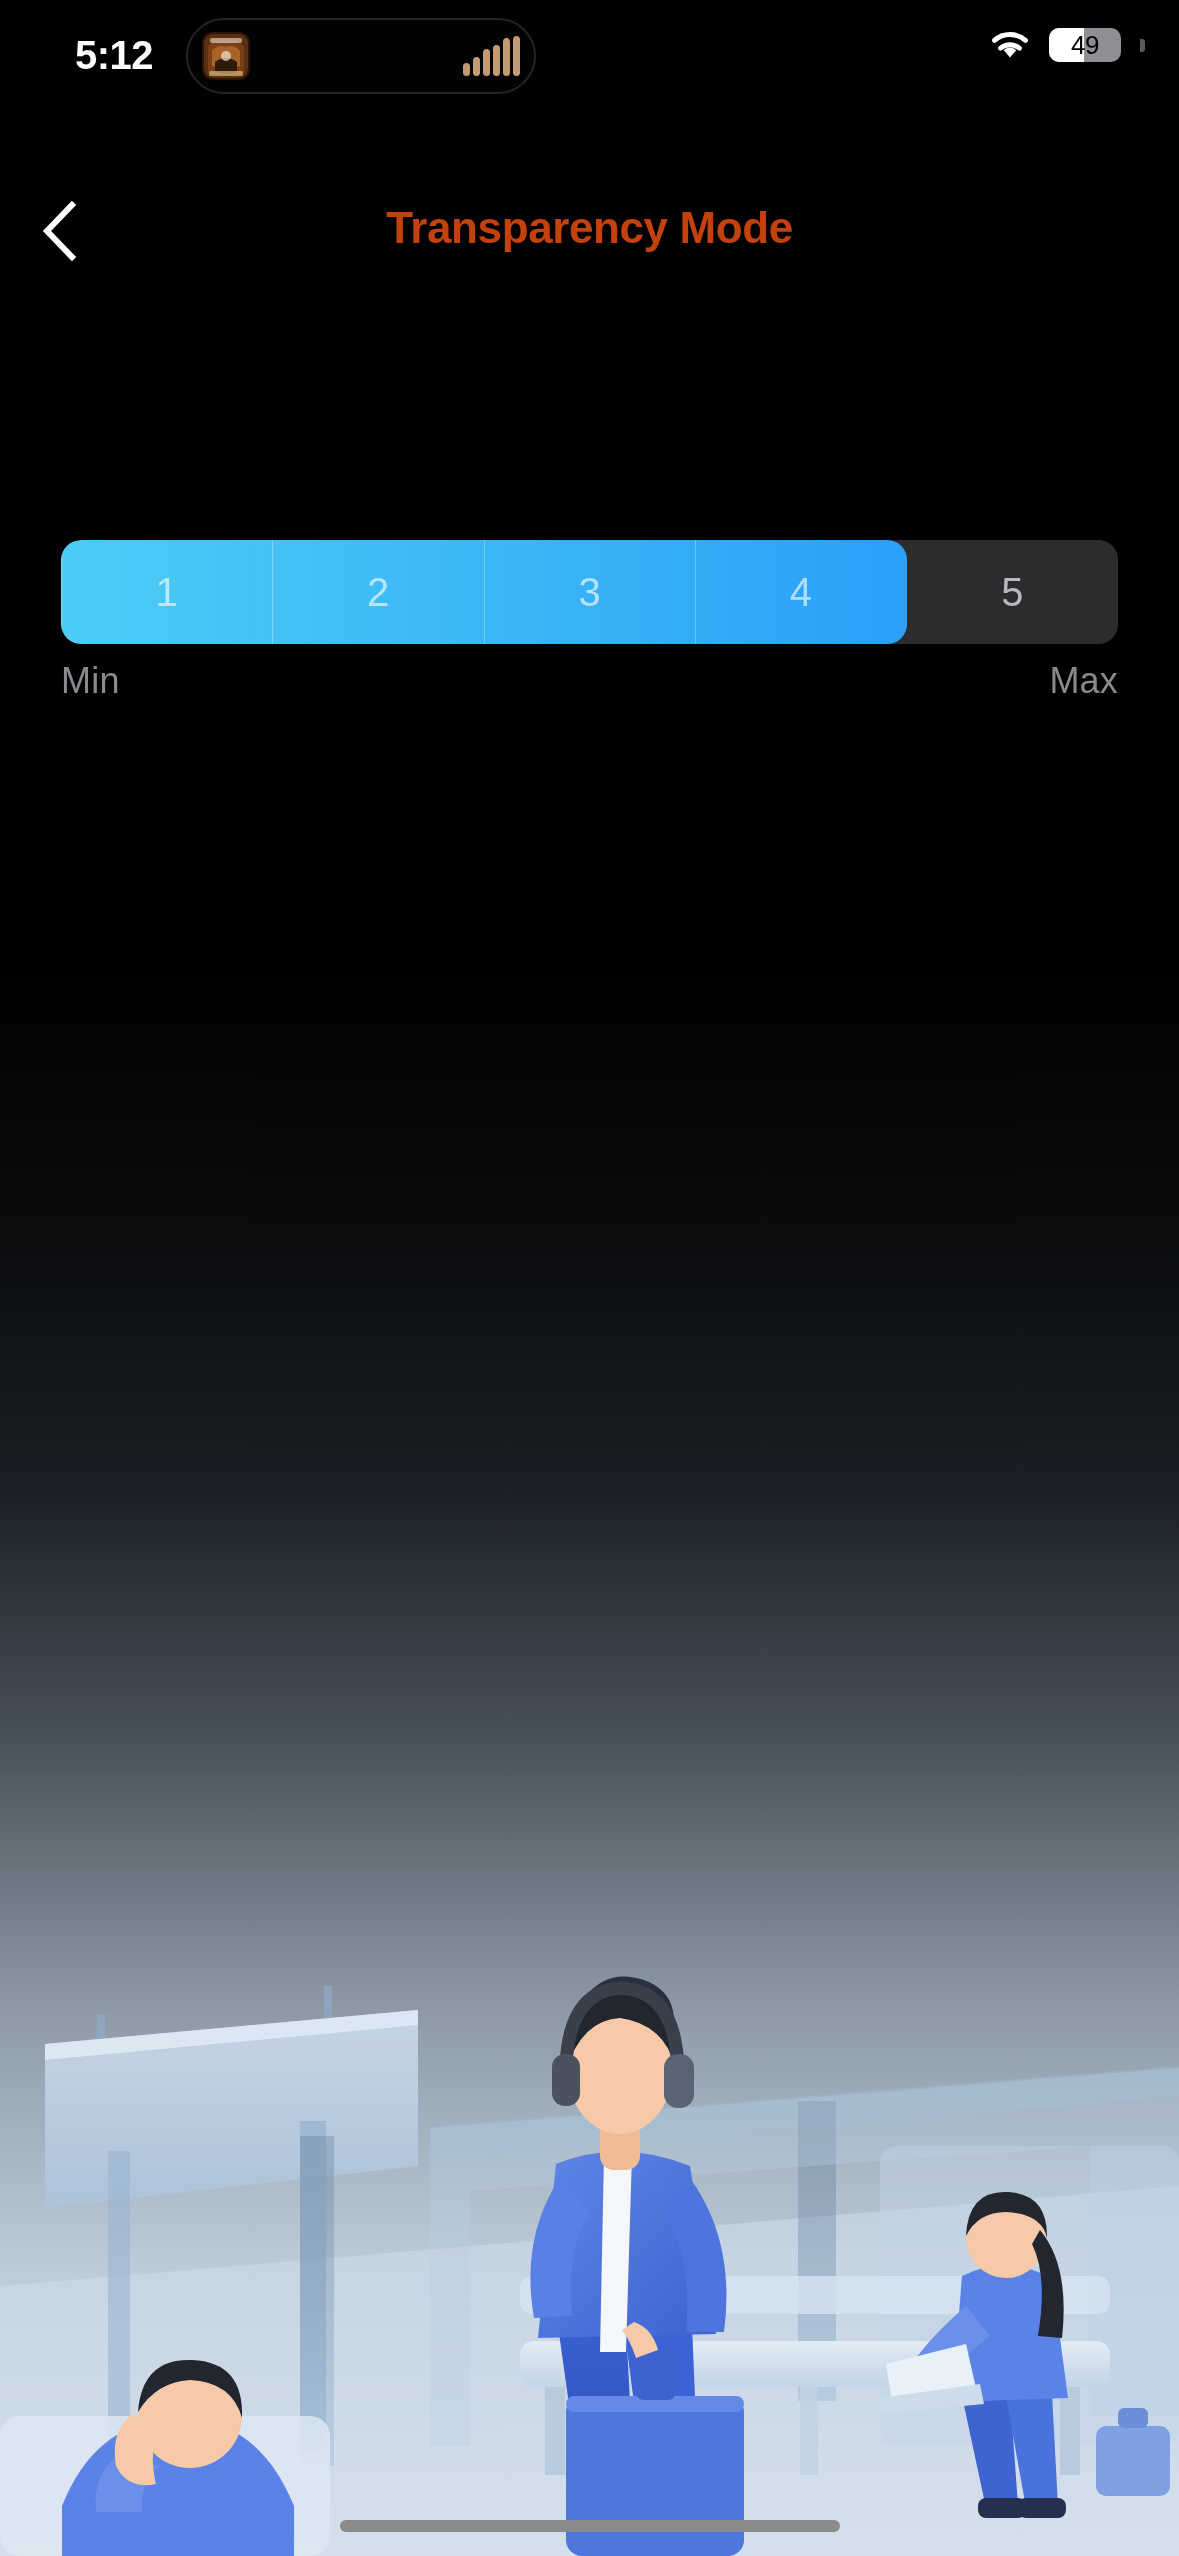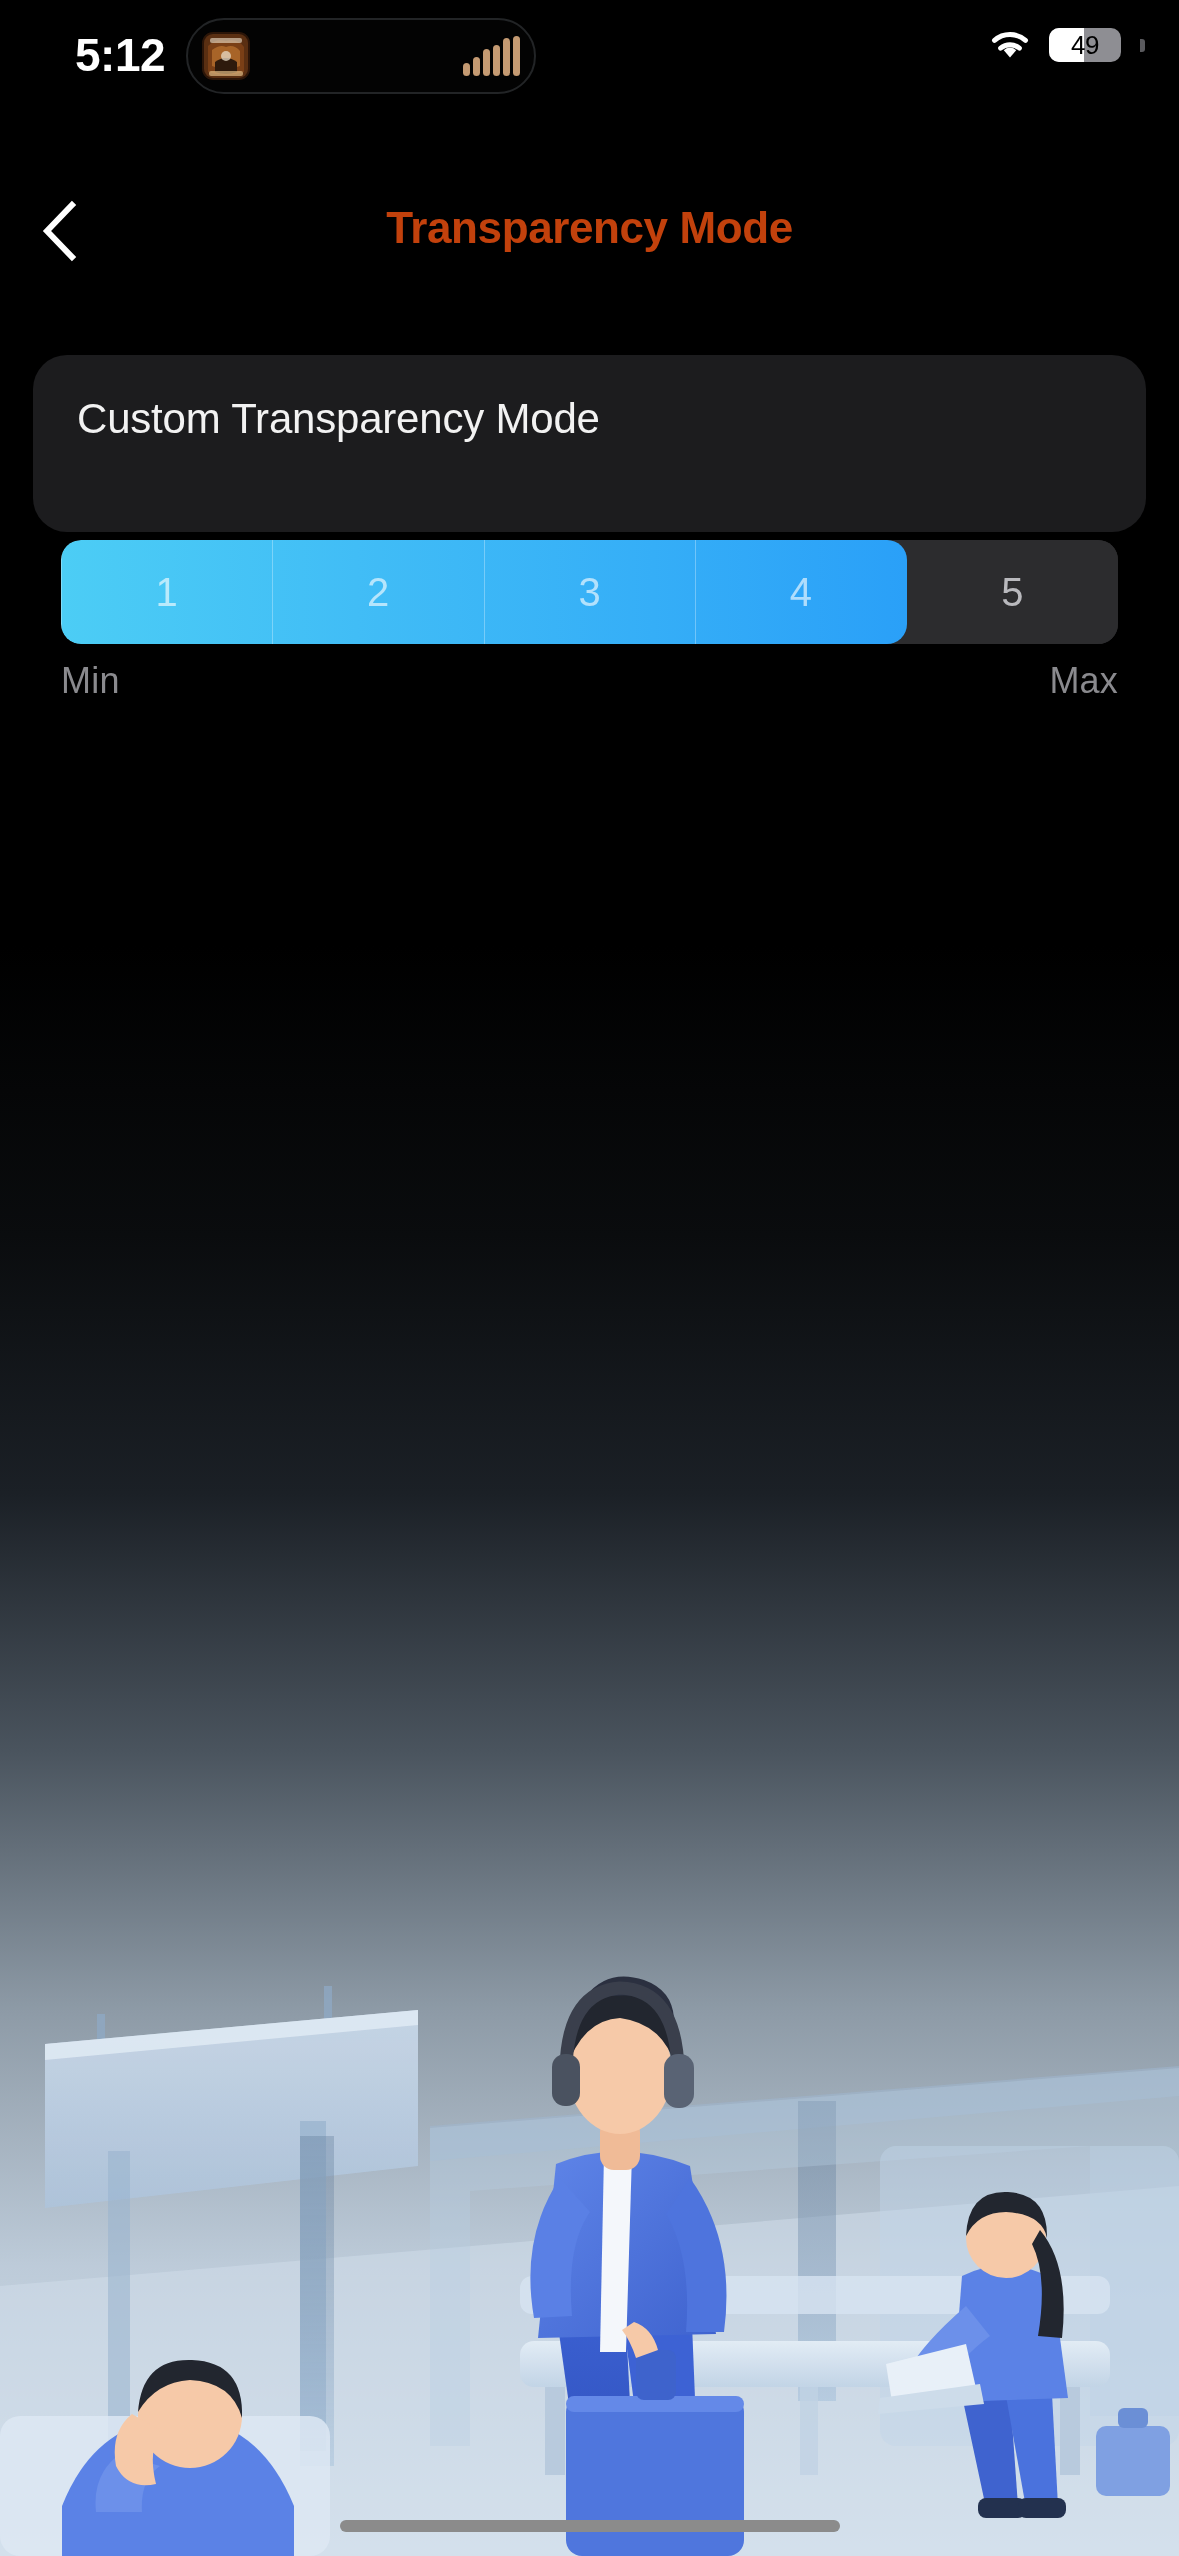--- a/index.html
+++ b/index.html
@@ -8,21 +8,21 @@
     background:#000;
     font-family:"Liberation Sans", sans-serif;
     overflow:hidden;
   }
   .phone { position:relative; width:1179px; height:2556px; background:#000; overflow:hidden; }
 
   
   .statusbar { position:absolute; top:0; left:0; width:1179px; height:110px; z-index:40; }
   .sb-time {
     position:absolute; left:75px; top:30px;
-    font-size:46px; font-weight:700; color:#fff;
+    font-size:40px; font-weight:700; color:#fff;
     letter-spacing:-0.5px; line-height:50px;
   }
   .dynamic-island {
     position:absolute; left:186px; top:18px;
     width:350px; height:76px;
     background:#030303; border:2px solid #222426;
     border-radius:38px;
     display:flex; align-items:center; justify-content:space-between;
     padding:0 14px 0 14px;
   }
@@ -315,23 +315,20 @@
     <div class="back-btn">
       <span>
         <svg viewBox="0 0 42 62" xmlns="http://www.w3.org/2000/svg" aria-hidden="true">
           <path d="M33 5 L8 31 L33 57" fill="none" stroke="#ffffff" stroke-width="6" stroke-linecap="square" stroke-linejoin="miter"></path>
         </svg>
       </span>
     </div>
     <div class="nav-title">Transparency Mode</div>
   </div>
 
-  <div class="card">
-    <div class="card-title">Custom Transparency Mode</div>
-  </div>
 
   <div class="segmented">
     <div class="seg-fill" style="width: 80%;"></div>
     <div class="seg filled">
       <span>1</span>
     </div>
     <div class="seg filled">
       <span>2</span>
     </div>
     <div class="seg filled">

